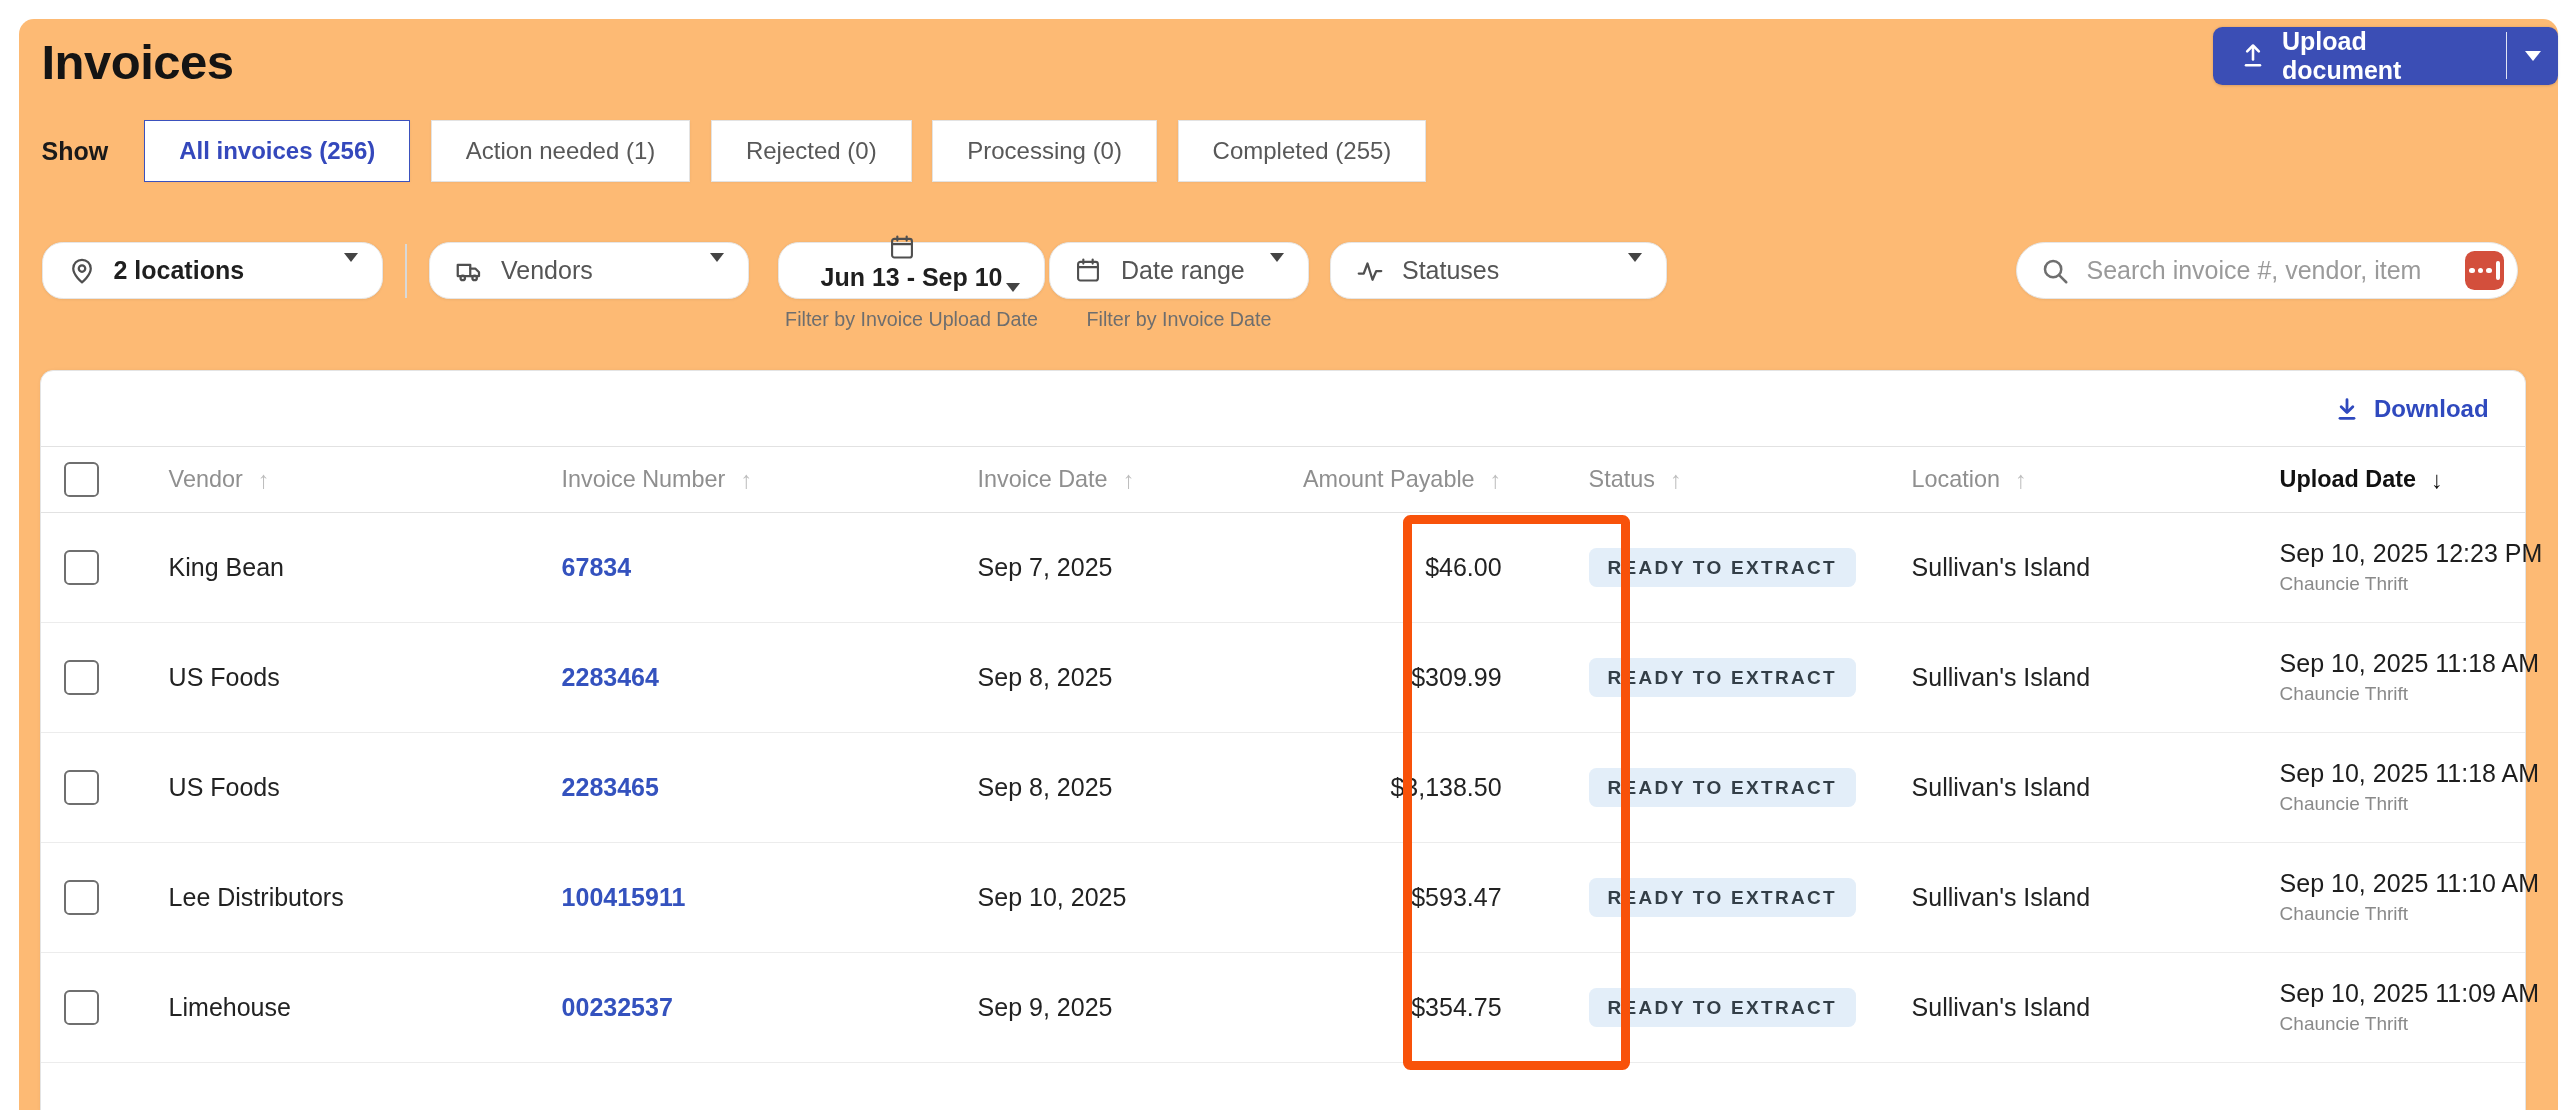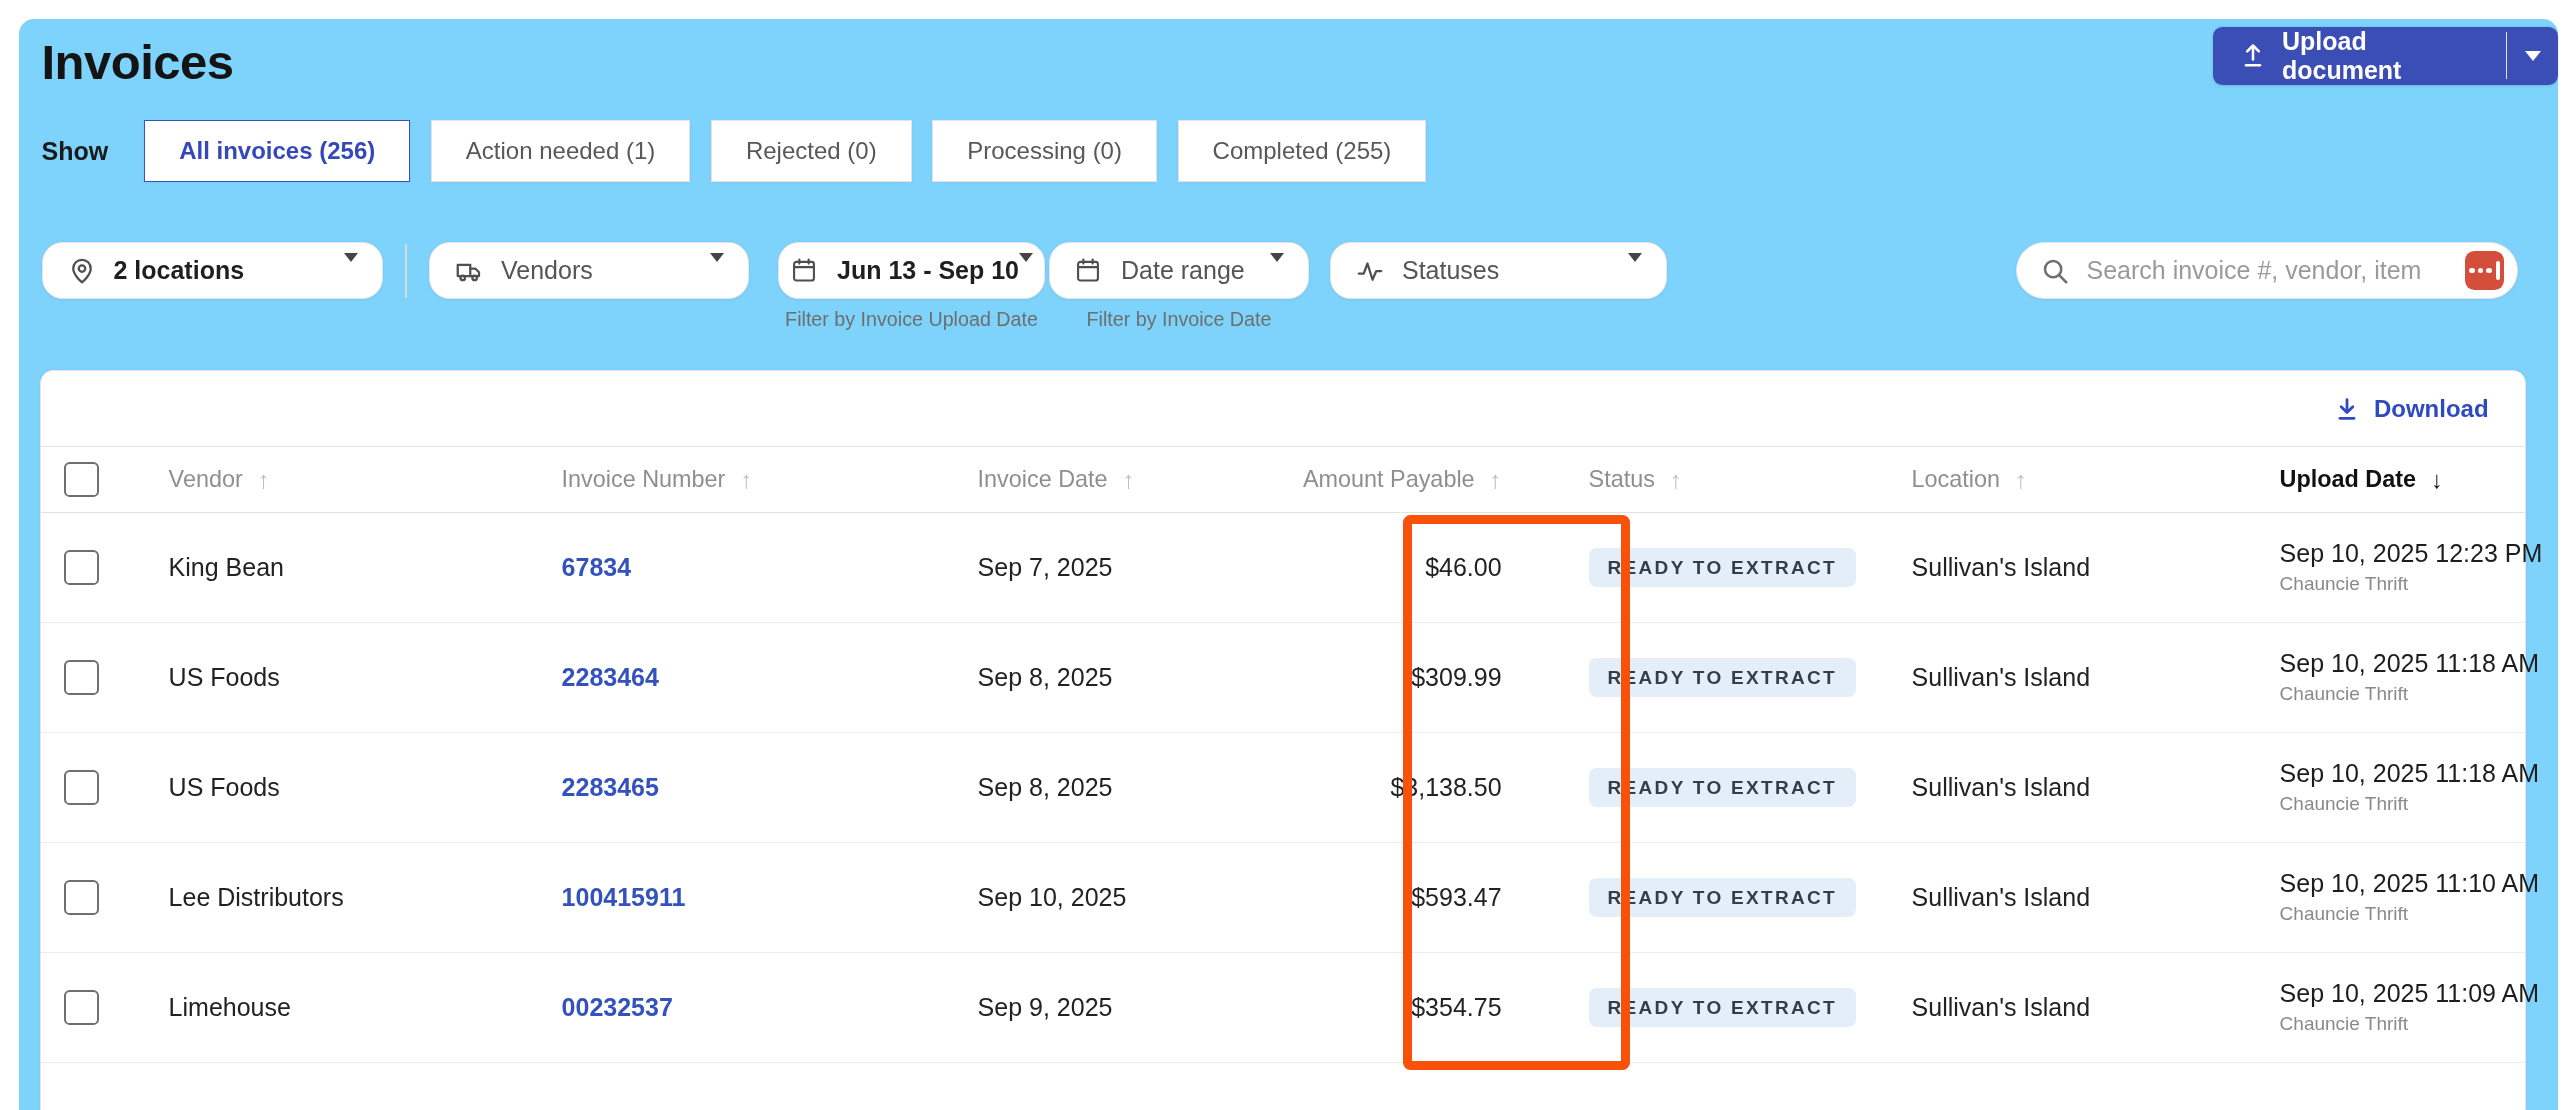--- a/index.html
+++ b/index.html
@@ -1,19 +1,19 @@
 <!DOCTYPE html>
 <html style="font-size:15px"><head>
 <meta charset="utf-8">
 <style>
   * { margin:0; padding:0; box-sizing:border-box; }
   html,body { width:2576px; height:1111px; background:#ffffff; font-family:"Liberation Sans", sans-serif; overflow:hidden; }
 
   .panel { position:absolute; left:19px; top:19px; width:2539px; height:1092px;
-           background:#7dd3fc; border-radius:15px 15px 0 0; }
+           background:#fdba74; border-radius:15px 15px 0 0; }
 
   
   .page-title { position:absolute; left:22.5px; top:15px; font-size:49px; font-weight:700; color:#141414; letter-spacing:-0.5px; }
 
   .upload-btn { position:absolute; left:2194px; top:7.5px; height:58px; display:flex; align-items:stretch;
                 background:#3b4eb5; border-radius:9.4px; color:#ffffff; cursor:pointer;
                 box-shadow:0 0.9px 2.8px rgba(0,0,0,.15); }
   .upload-main { display:flex; align-items:center; gap:15px; padding:0 28px 0 26px; font-size:25px; font-weight:700; }
   .upload-divider { width:1.9px; background:rgba(255,255,255,.85); margin:5.6px 0; }
   .upload-caret { width:54px; display:flex; align-items:center; justify-content:center; }
@@ -161,21 +161,21 @@
         <path d="M3 7h10v9H3z"></path>
           <path d="M13 10h4l3 3v3h-7"></path>
           <circle cx="7" cy="17.5" r="1.8"></circle>
           <circle cx="16.5" cy="17.5" r="1.8"></circle>
       </svg>
     </span>
     <span class="f-label">Vendors</span>
     <span class="f-caret"><span class="caret-down"></span></span>
   </div>
 
-  <div class="filter-pill" style="left:759px; width:267px;">
+  <div class="filter-pill" style="left:759px; width:267px;flex-direction:column;">
     <span class="f-icon">
       <svg width="28" height="28" viewBox="0 0 24 24" fill="none" stroke="currentColor" stroke-width="1.8" stroke-linecap="round" stroke-linejoin="round">
         <rect x="3.5" y="5" width="17" height="16" rx="2"></rect>
           <line x1="3.5" y1="9.5" x2="20.5" y2="9.5"></line>
           <line x1="8" y1="3" x2="8" y2="6.5"></line>
           <line x1="16" y1="3" x2="16" y2="6.5"></line>
       </svg>
     </span>
     <span class="f-label strong">Jun 13 - Sep 10</span>
     <span class="f-caret"><span class="caret-down"></span></span>

